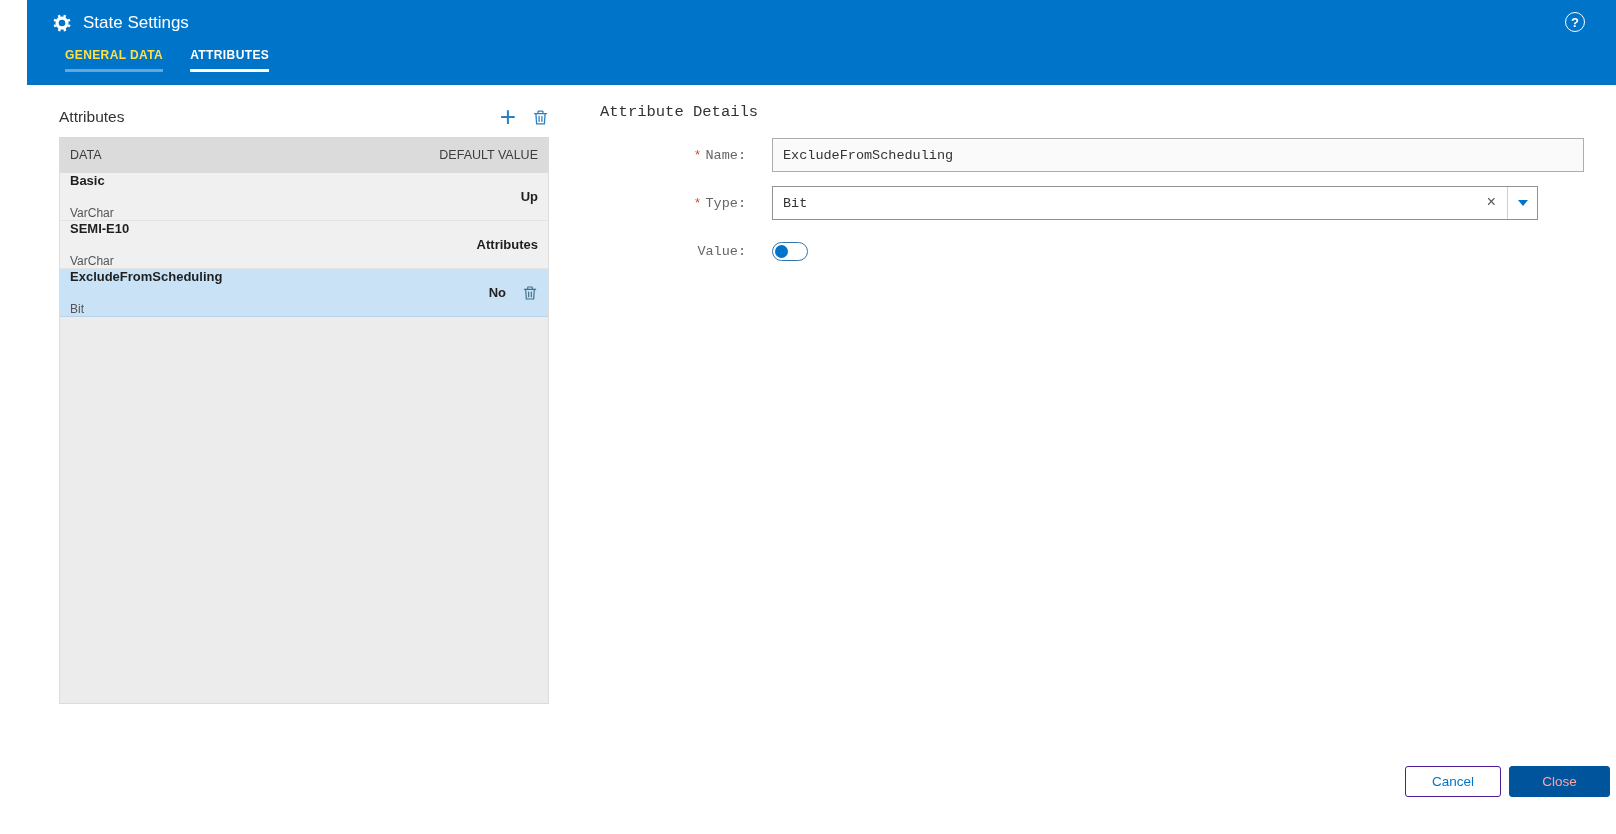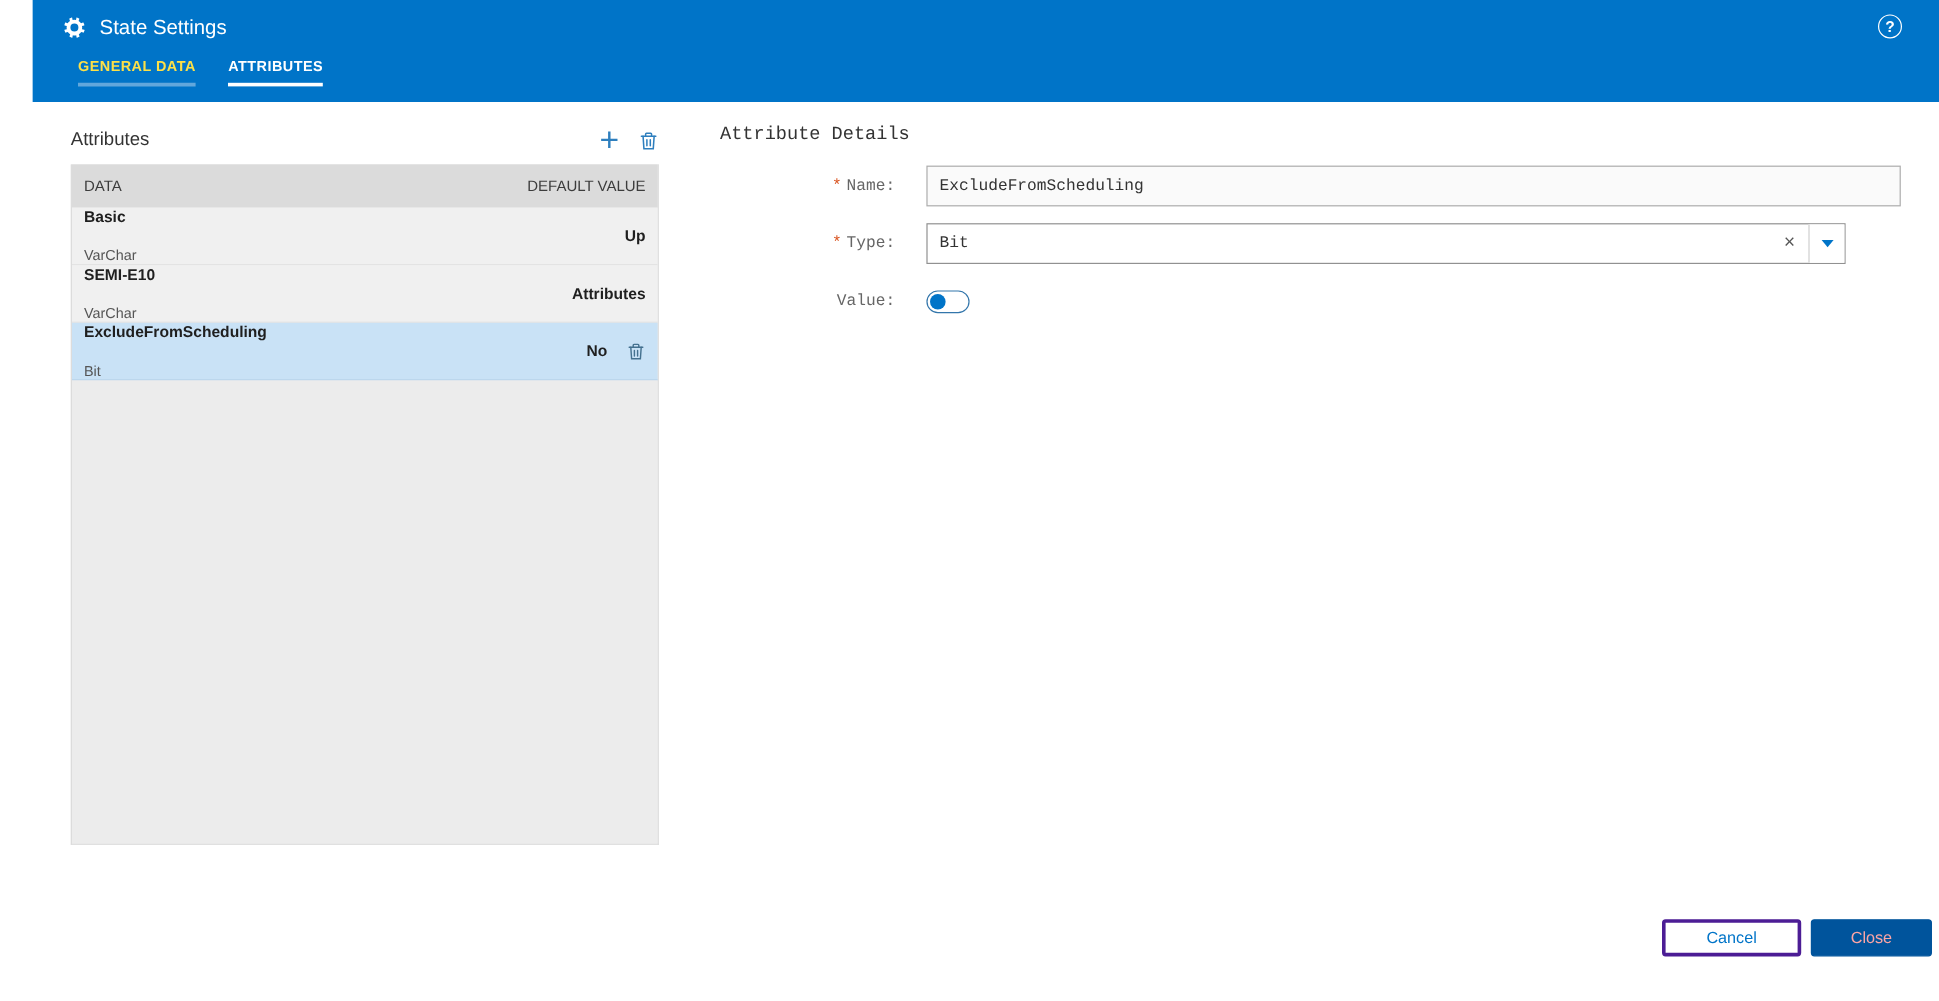--- a/index.html
+++ b/index.html
@@ -69,21 +69,21 @@
   .comments-bar { position:absolute; left:0; top:718px; width:100%; height:35px;
     border-top:1px solid #dcdcdc; border-bottom:1px solid #dcdcdc;
     display:flex; align-items:center; padding:0 60px 0 44px; background:#fff; }
   .comments-label { color:#666; font-size:13.5px; }
   .collapse-btn { margin-left:auto; cursor:pointer; display:flex; align-items:center; }
 
   
   .footer-actions { position:absolute; right:33px; top:766px; display:flex; gap:8px; }
   .btn { height:31px; border-radius:3px; font-size:13.5px; display:flex; align-items:center;
     justify-content:center; cursor:pointer; font-family:inherit; }
-  .btn-cancel { width:116px; background:#fff; border:3px solid #4c1d95; color:#0074C8;text-align:center; }
+  .btn-cancel { width:96px; background:#fff; border:1px solid #4c1d95; color:#0074C8;text-align:center; }
   .btn-close { width:101px; background:#00549C; border:1px solid #00549C; color:#fca5a5; }
 </style>
 </head>
 <body>
 
 <div class="app">
 
   <header class="topbar">
     <div class="title-row">
       <span class="gear-wrap">

